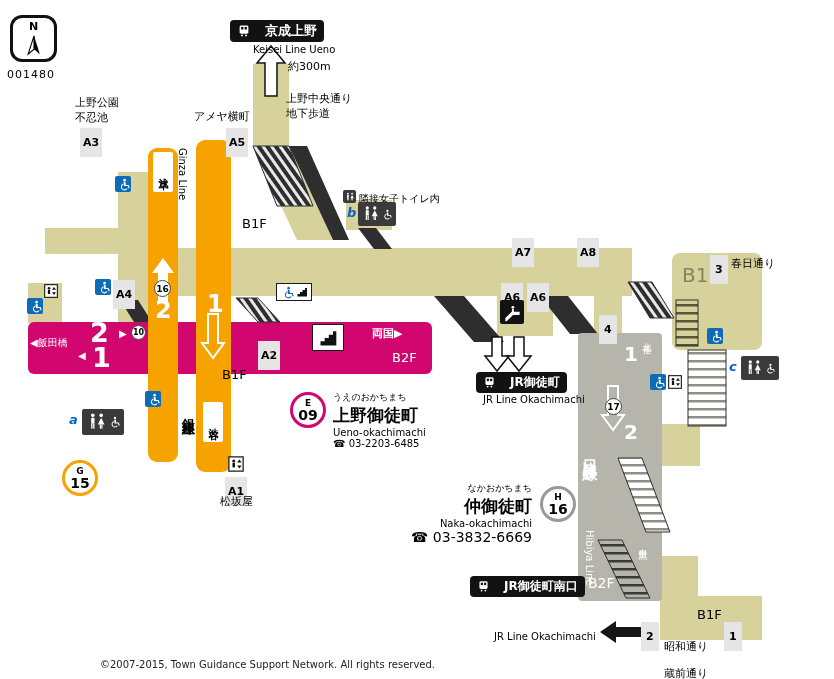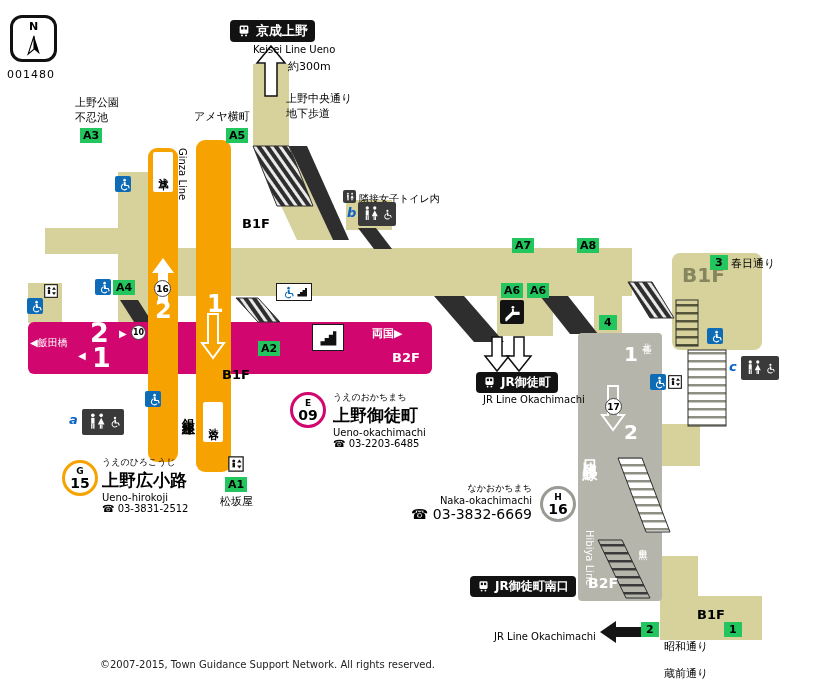--- a/index.html
+++ b/index.html
@@ -3,26 +3,26 @@
 <meta charset="utf-8">
 <style>
   *{margin:0;padding:0;box-sizing:border-box}
   body{font-family:"DejaVu Sans","Liberation Sans",sans-serif;background:#fff}
   .map{position:relative;width:834px;height:679px;background:#fff;overflow:hidden;outline:1px solid #c9c9c9}
   .abs{position:absolute}
   .jp{font-size:11px;color:#000;white-space:nowrap;line-height:1.3}
   .en{font-size:10px;color:#000;white-space:nowrap}
   .vtext{writing-mode:vertical-rl;text-orientation:upright;letter-spacing:2px;white-space:nowrap}
   .veng{writing-mode:vertical-rl;text-orientation:mixed;white-space:nowrap}
-  .badge{position:absolute;background:#22c55e;color:#000;font-weight:bold;font-size:11px;height:15px;padding:0 3px;display:flex;align-items:center;justify-content:center;white-space:nowrap}
-  .blackbox{position:absolute;background:#121212;color:#fff;border-radius:4px;display:flex;align-items:center;gap:5px;padding:2px 7px;font-weight:bold;white-space:nowrap}
+  .badge{position:absolute;background:#e5e5e5;color:#000;font-weight:bold;font-size:11px;height:29px;padding:0 3px;display:flex;align-items:center;justify-content:center;white-space:nowrap}
+  .blackbox{position:absolute;background:#121212;color:#fff;border-radius:4px;display:flex;align-items:center;gap:14px;padding:2px 7px;font-weight:bold;white-space:nowrap}
   .stn-circle{position:absolute;background:#fff;border-radius:50%;display:flex;flex-direction:column;align-items:center;justify-content:center;font-weight:bold;color:#000;line-height:1}
   .bignum{position:absolute;color:#fff;font-weight:bold;line-height:1}
   .numcircle{position:absolute;background:#fff;border:1px solid #444;border-radius:50%;display:flex;align-items:center;justify-content:center;font-weight:bold;color:#000}
-  .floor{position:absolute;font-weight:bold;color:#000;line-height:1}
+  .floor{position:absolute;font-weight:normal;color:#000;line-height:1}
   .iconbox-dark{position:absolute;background:#3a3a3a;border-radius:2px;display:flex;align-items:center;justify-content:center;gap:1px}
   .iconbox-white{position:absolute;background:#fff;border:1.5px solid #1a1a1a;display:flex;align-items:center;justify-content:center;gap:2px}
   .bluebox{position:absolute;background:#0e6cb6;border-radius:2px;display:flex;align-items:center;justify-content:center}
   .toilet-letter{position:absolute;color:#0b62c8;font-weight:bold;font-style:italic;font-size:13px;line-height:1}
   .dirbox{position:absolute;background:#fff;border-radius:2px;display:flex;align-items:center;justify-content:center}
   .nameblock span{display:block}
 </style>
 </head>
 <body>
 
@@ -321,35 +321,29 @@
     <span style="font-size:9px">うえのおかちまち</span>
     <span style="font-size:17px;font-weight:bold">上野御徒町</span>
     <span style="font-size:10px">Ueno-okachimachi</span>
     <span style="font-size:10px">☎ 03-2203-6485</span>
   </div>
 
   <div class="stn-circle" style="left:62px;top:460px;width:36px;height:36px;border:3px solid #f6a200">
     <span style="font-size:9px">G</span>
     <span style="font-size:14px">15</span>
   </div>
-  <div class="abs nameblock" style="left:102px;top:456px">
-    <span style="font-size:9px">うえのひろこうじ</span>
-    <span style="font-size:17px;font-weight:bold">上野広小路</span>
-    <span style="font-size:10px">Ueno-hirokoji</span>
-    <span style="font-size:10px">☎ 03-3831-2512</span>
-  </div>
 
   <svg class="abs" style="left:227px;top:455px" width="18" height="18">
       <use href="#i-elevator"></use>
     </svg>
   <div class="badge" style="left:225px;top:477px">A1</div>
   <div class="abs jp" style="left:220px;top:495px">松坂屋</div>
 
   <div class="abs nameblock" style="left:360px;top:482px;width:172px;text-align:right">
-    <span style="display:inline"><span style="font-size:9px">なかおかちまち</span></span>
+    <span style="display:inline"><span style="font-size:9px">なかおかちまち</span><span style="font-size:17px;font-weight:bold">仲御徒町</span></span>
     <span style="font-size:10px">Naka-okachimachi</span>
     <span style="font-size:14px">☎ 03-3832-6669</span>
   </div>
   <div class="stn-circle" style="left:540px;top:486px;width:36px;height:36px;border:3px solid #9a9a94">
     <span style="font-size:9px">H</span>
     <span style="font-size:14px">16</span>
   </div>
 
   <div class="blackbox" style="left:470px;top:576px;font-size:12px">
     <svg width="13" height="13">

